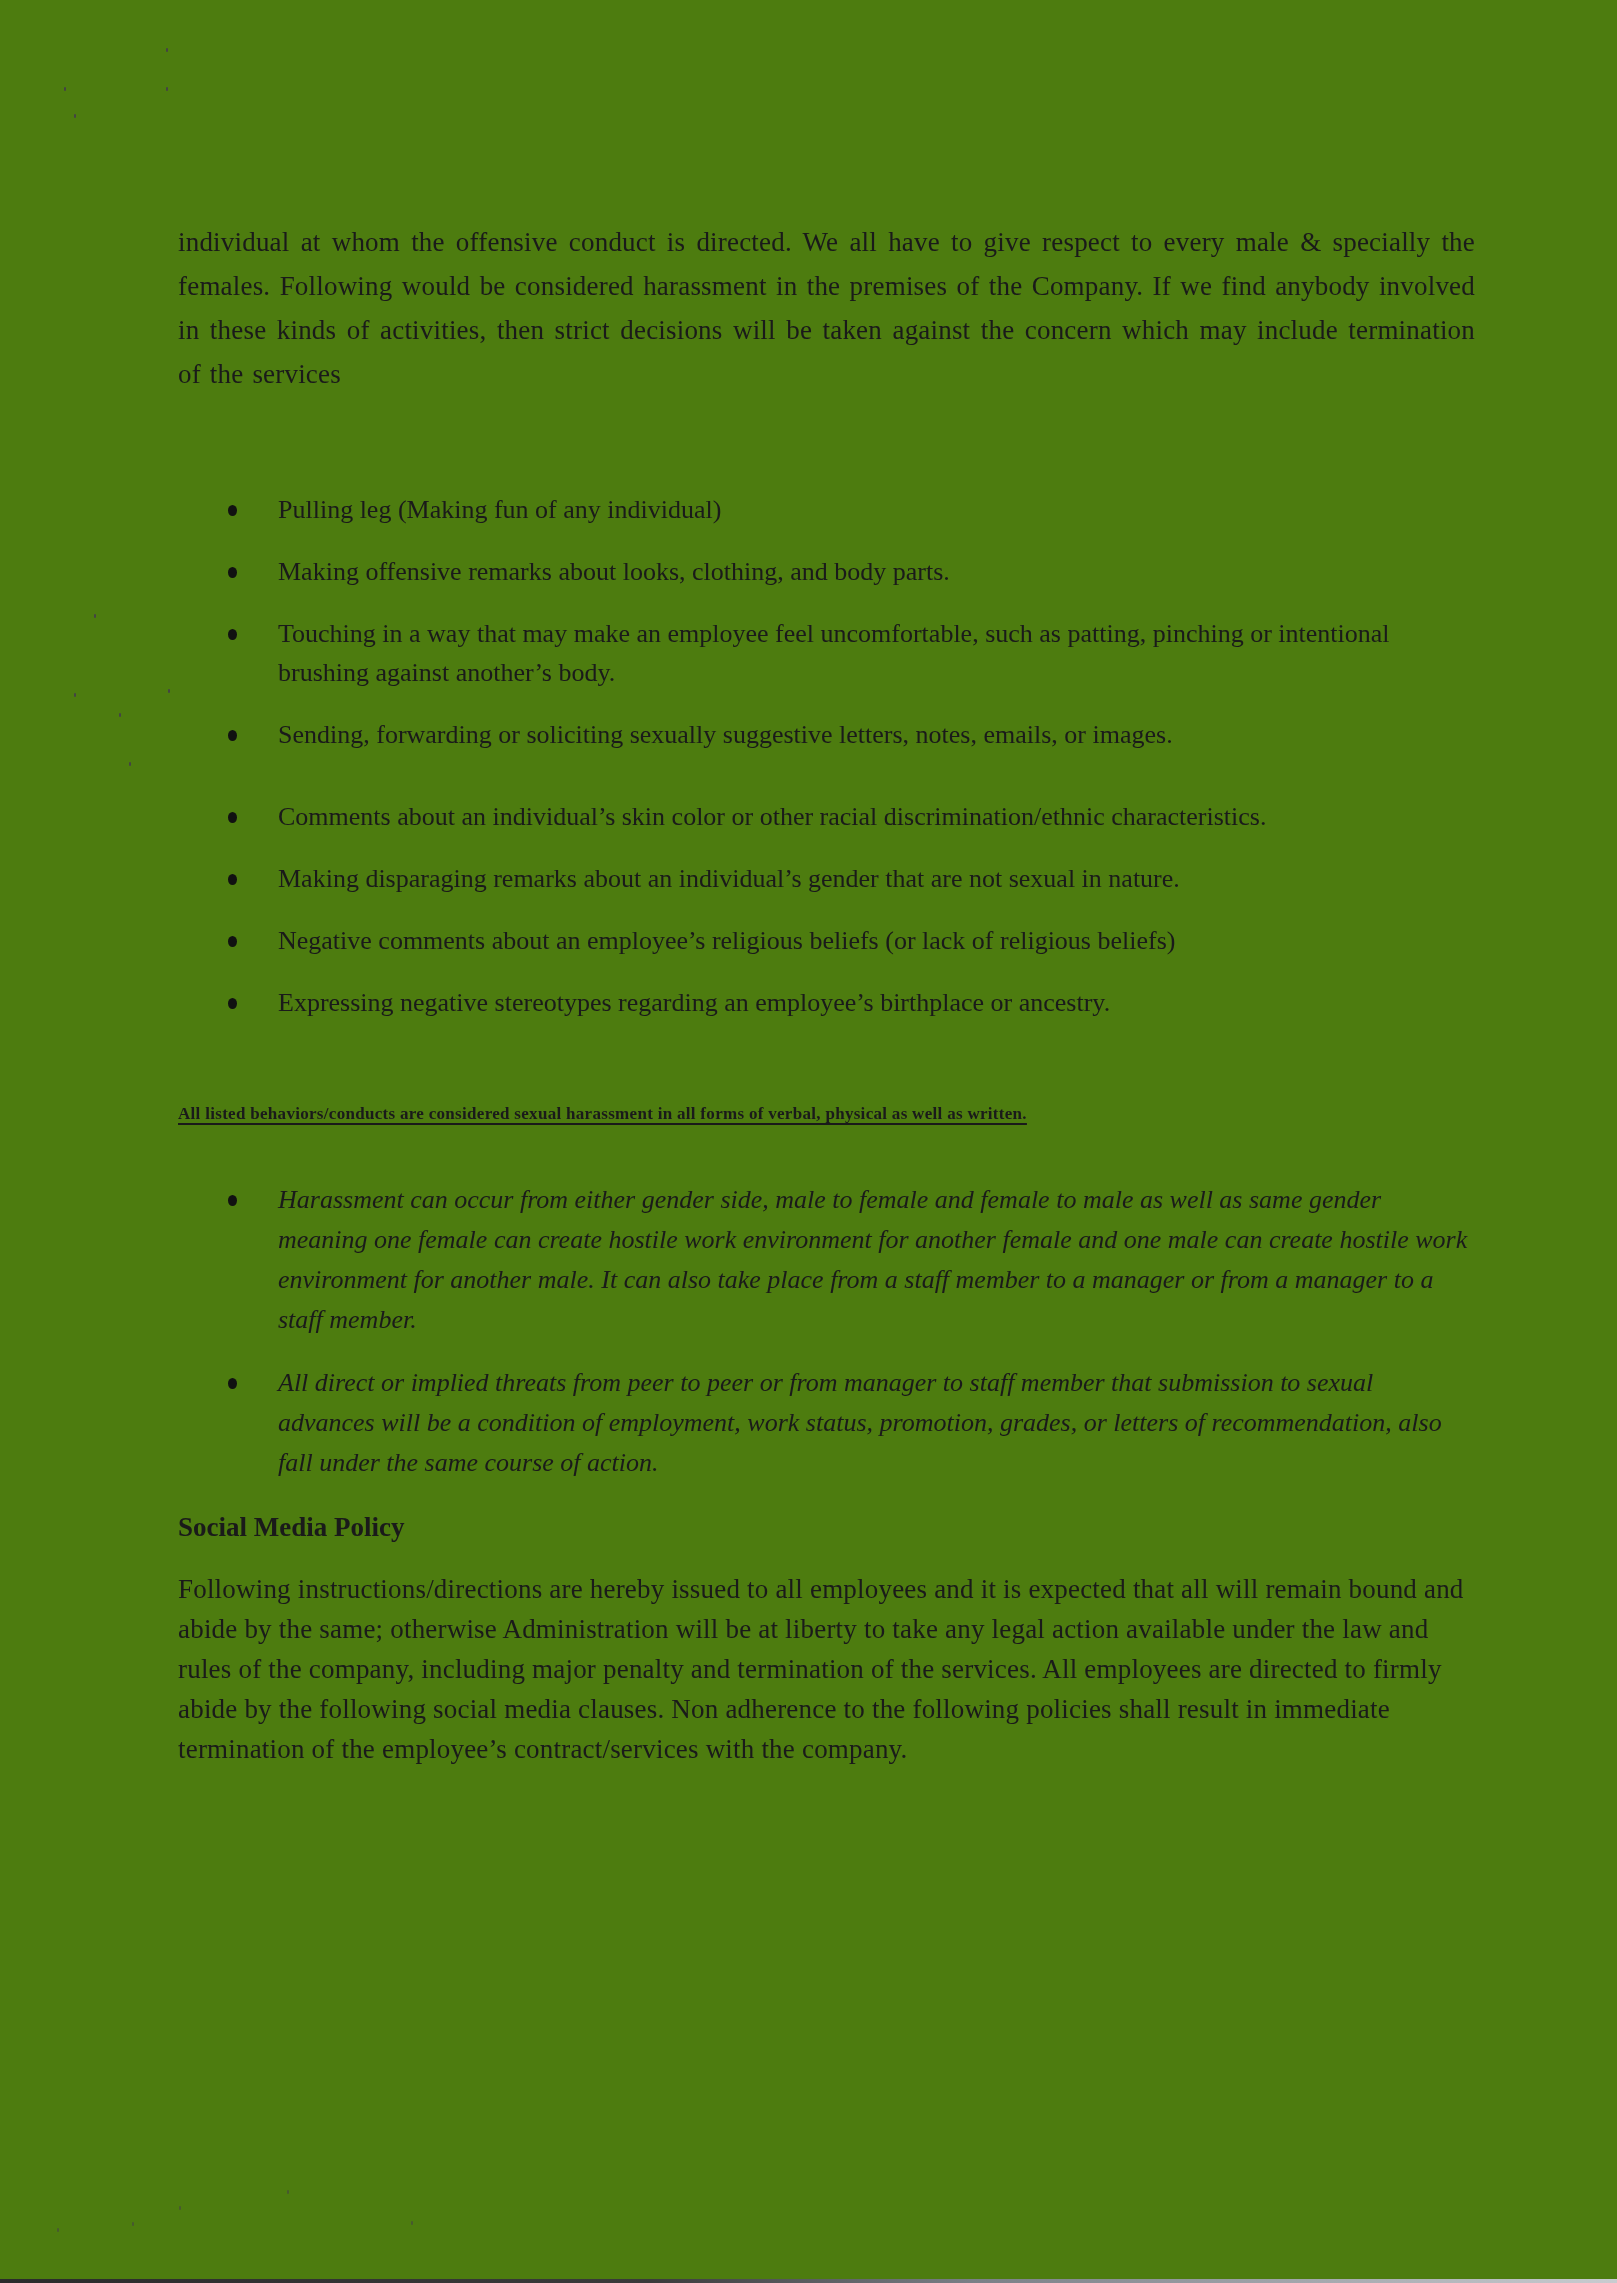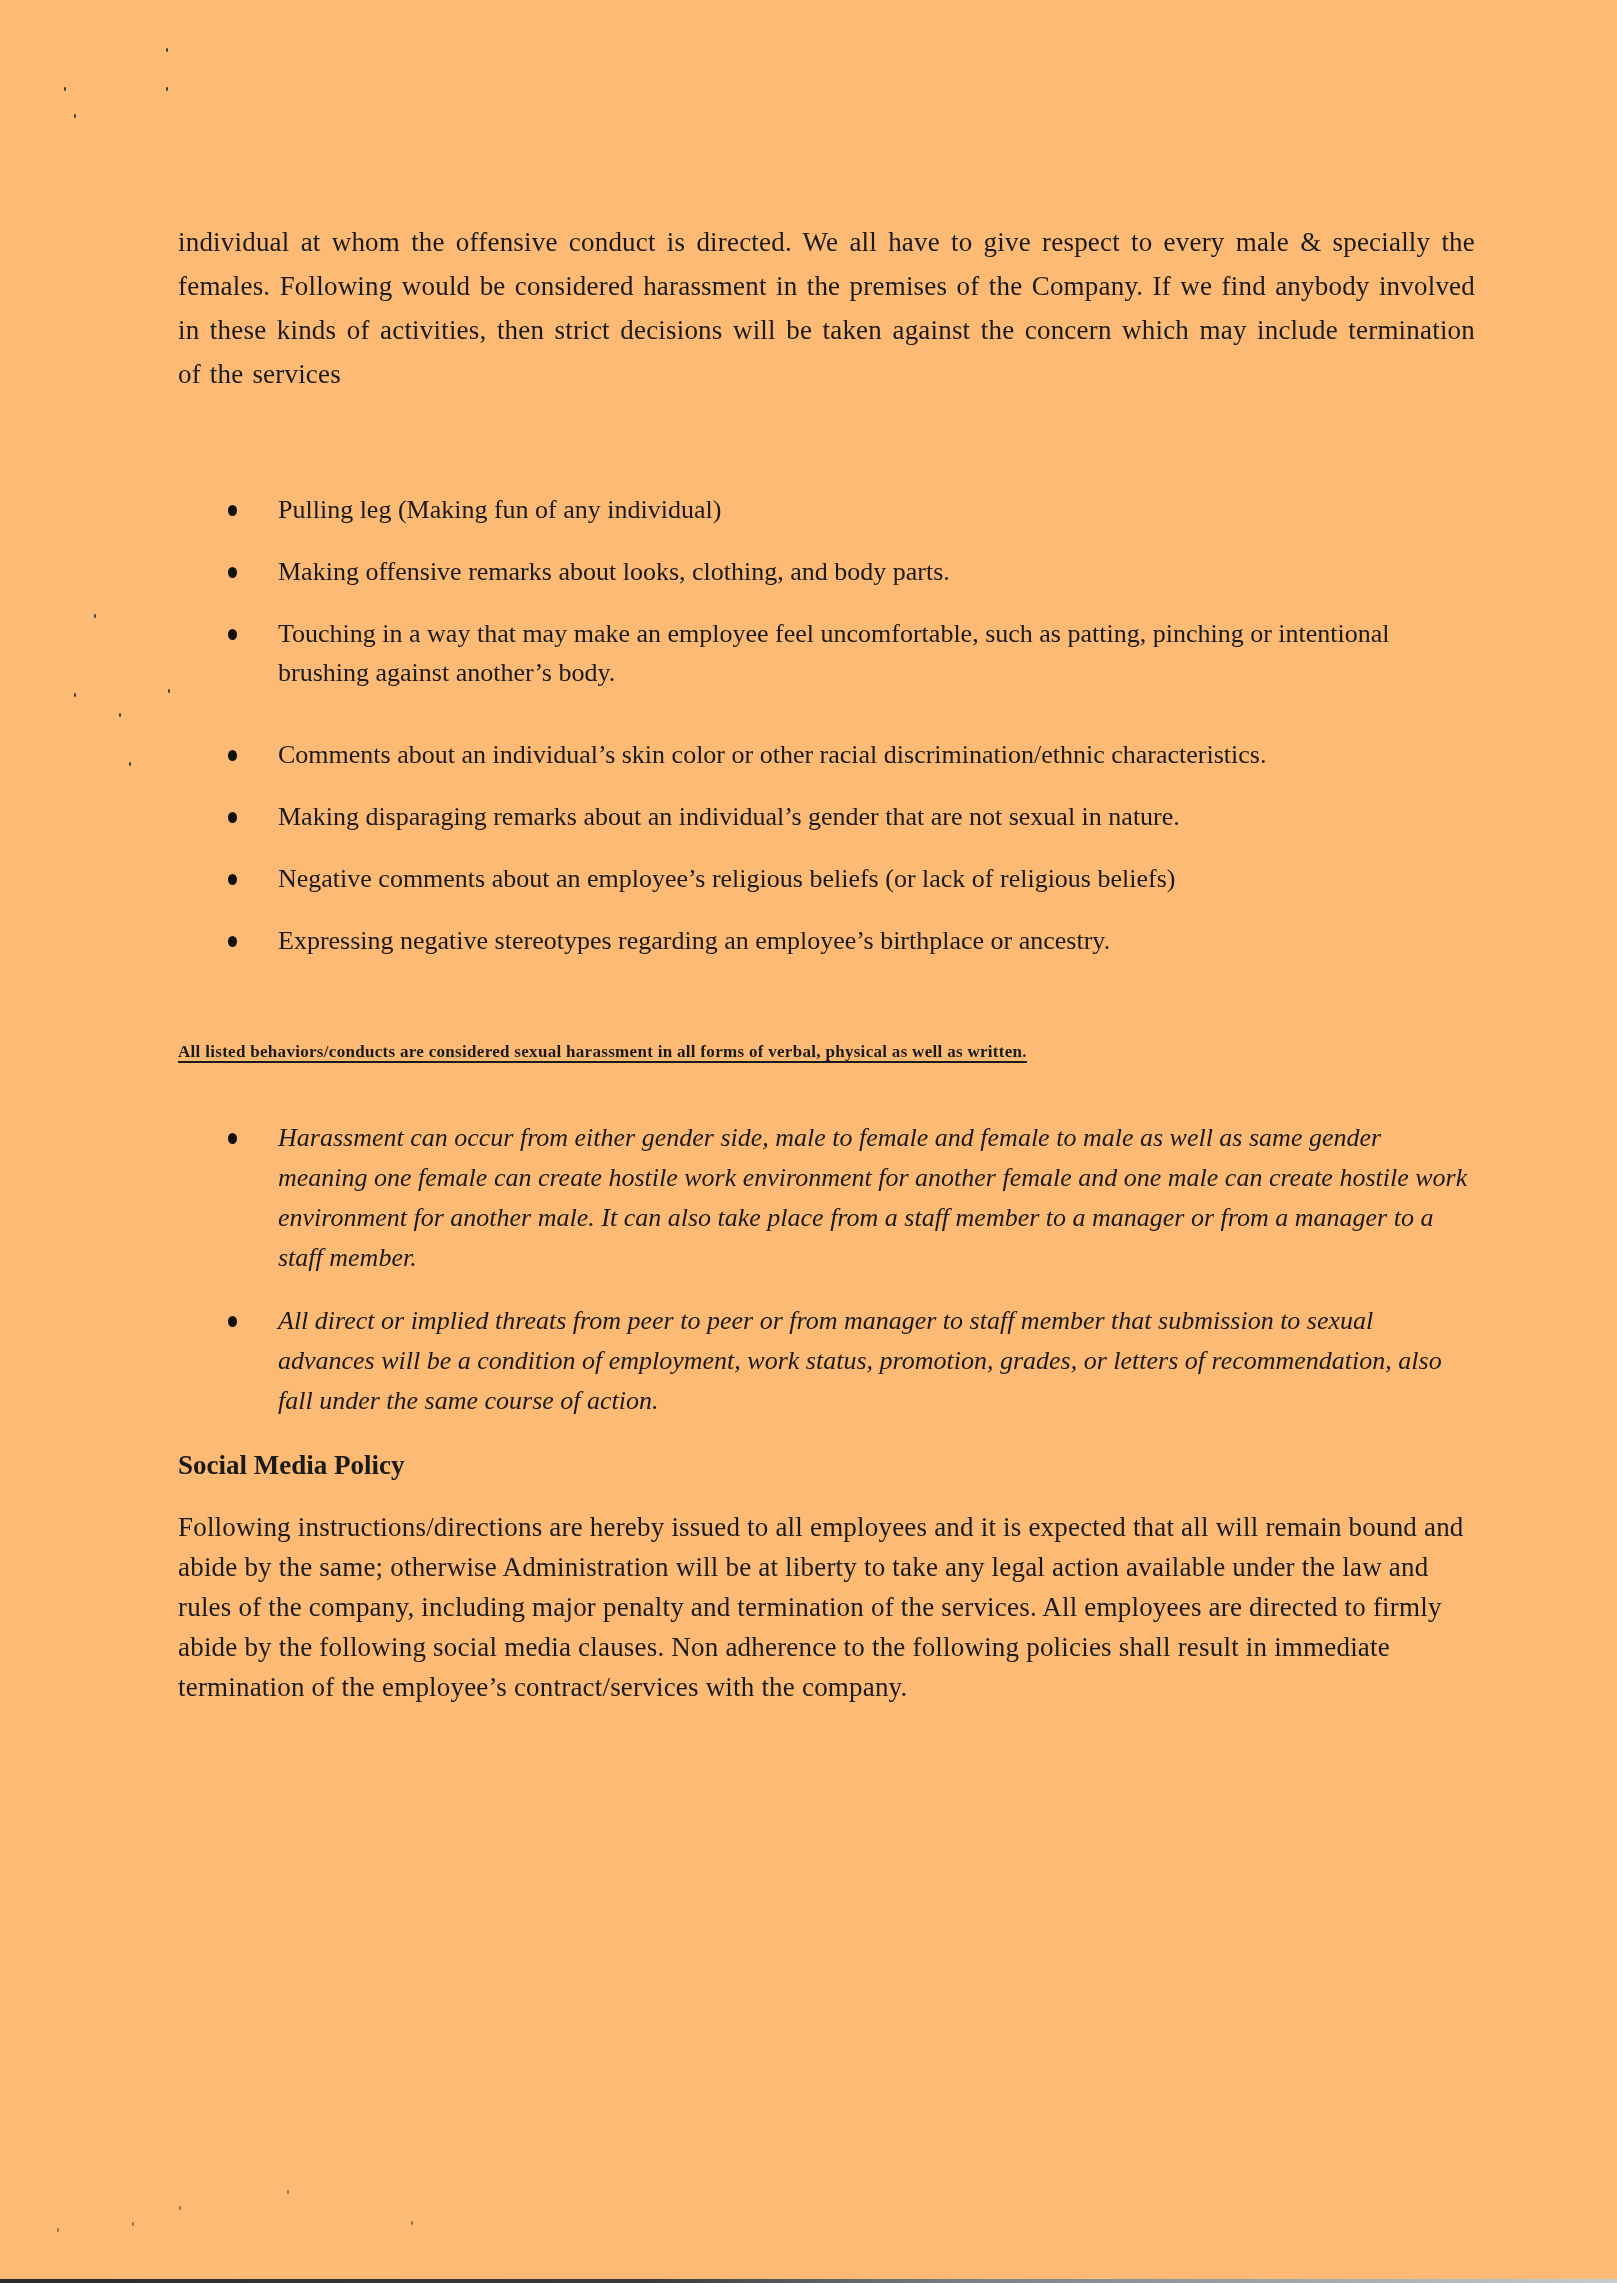--- a/index.html
+++ b/index.html
@@ -12,21 +12,21 @@
       height: 2284px;
       position: relative;
       overflow: hidden;
       font-family: "Liberation Serif", "DejaVu Serif", serif;
       color: #1a1a1a;
     }
     .page {
       position: absolute;
       left: 0; top: 0;
       width: 1618px; height: 2284px;
-      background: #fdba74;
+      background: #4d7c0f;
     }
     .bottom-edge {
       position: absolute;
       left: 0; bottom: 0;
       width: 1618px; height: 5px;
       background: linear-gradient(90deg, #2b2b2b 0%, #3a3a3a 40%, #7a7f86 60%, #c9ccd0 100%);
     }
     .speck {
       position: absolute;
       width: 2px; height: 4px;
@@ -120,20 +120,21 @@
   <div class="content">
 
     <p class="body intro">individual at whom the offensive conduct is directed. We all have to give respect to every male &amp; specially the females. Following would be considered harassment in the premises of the Company. If we find anybody involved in these kinds of activities, then strict decisions will be taken against the concern which may include termination of the services</p>
 
     <div class="gap-1"></div>
 
     <ul class="bullets">
       <li>Pulling leg (Making fun of any individual)</li>
       <li>Making offensive remarks about looks, clothing, and body parts.</li>
       <li>Touching in a way that may make an employee feel uncomfortable, such as patting, pinching or intentional brushing against another’s body.</li>
+      <li>Sending, forwarding or soliciting sexually suggestive letters, notes, emails, or images.</li>
     </ul>
 
     <div class="gap-4"></div>
 
     <ul class="bullets">
       <li>Comments about an individual’s skin color or other racial discrimination/ethnic characteristics.</li>
       <li>Making disparaging remarks about an individual’s gender that are not sexual in nature.</li>
       <li>Negative comments about an employee’s religious beliefs (or lack of religious beliefs)</li>
       <li>Expressing negative stereotypes regarding an employee’s birthplace or ancestry.</li>
     </ul>

